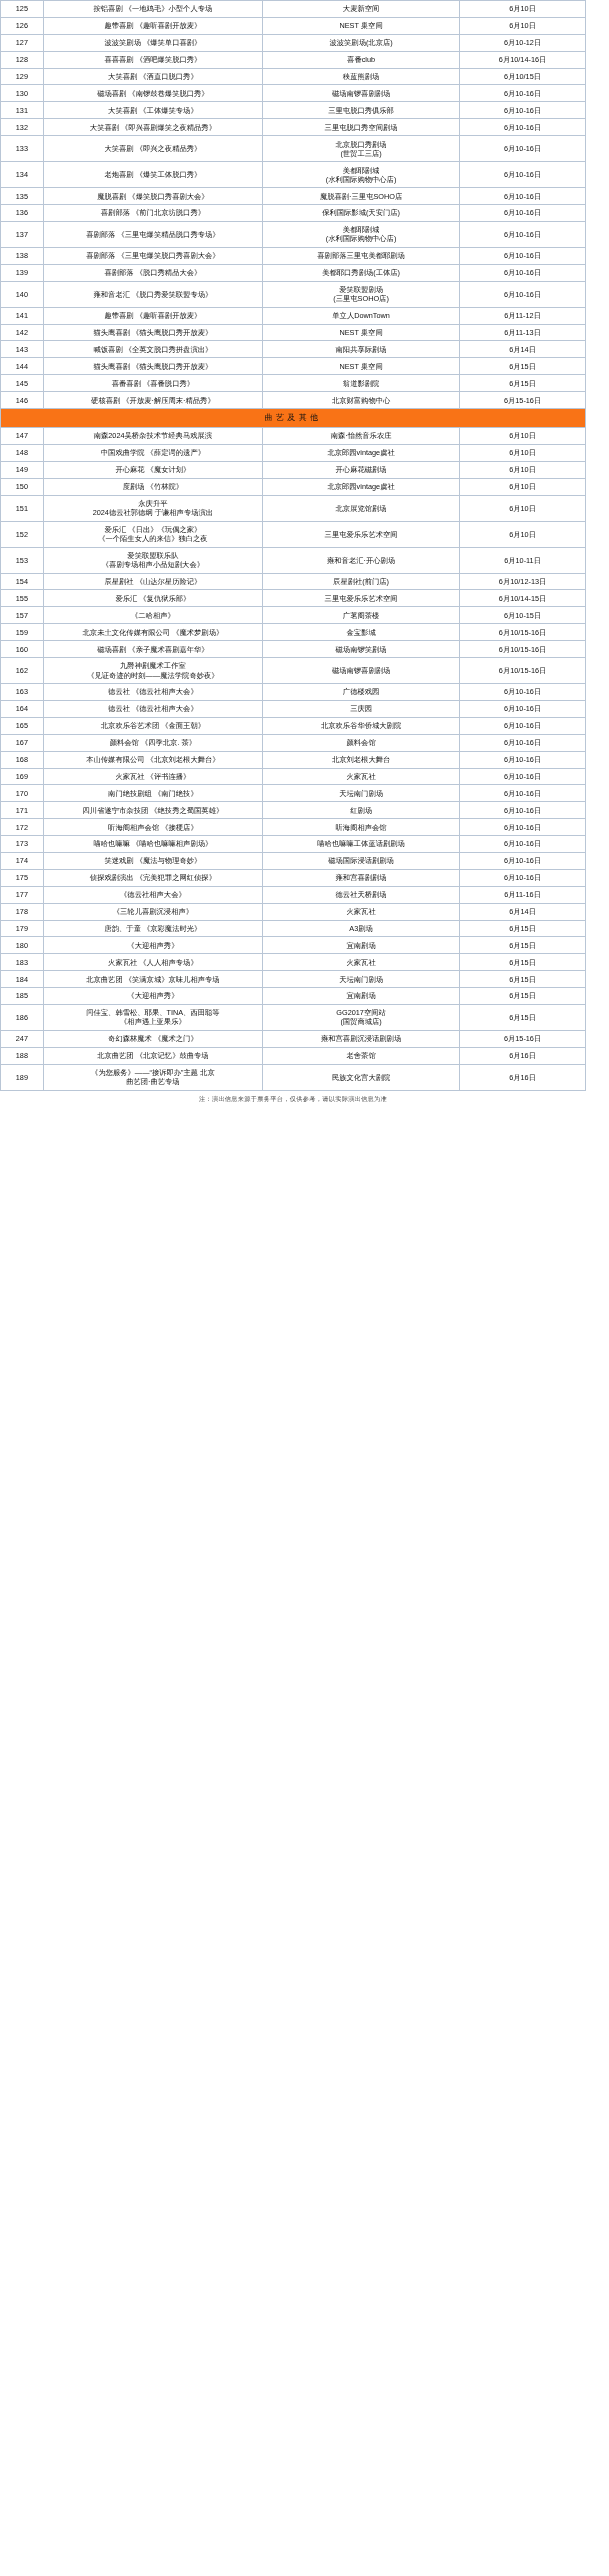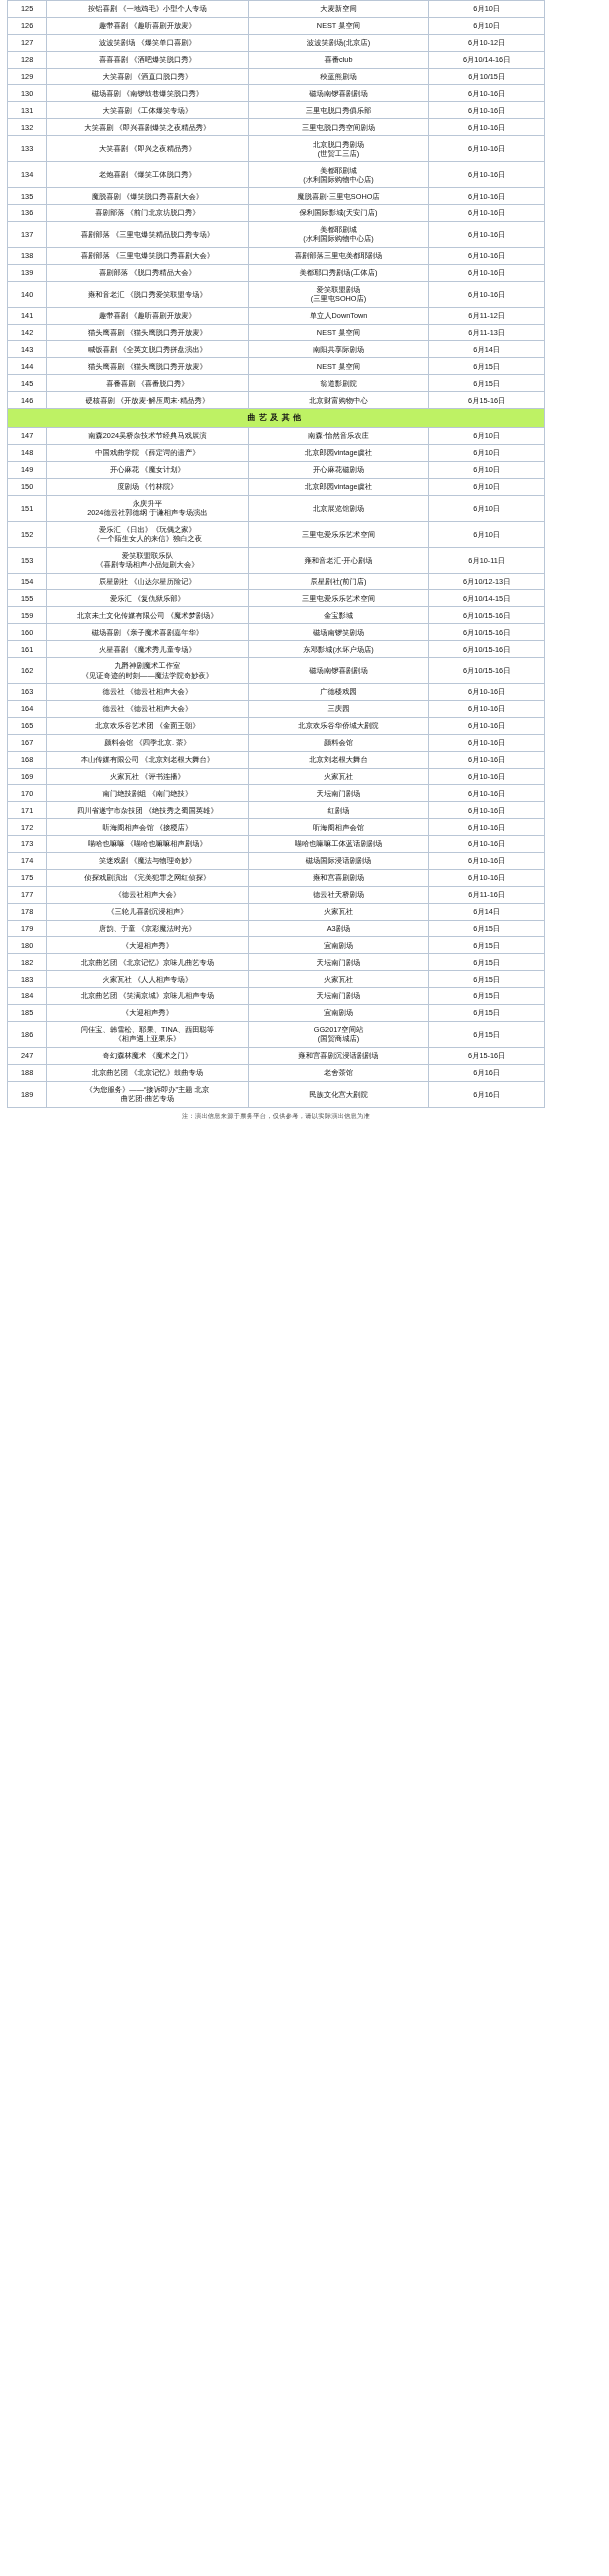--- a/index.html
+++ b/index.html
@@ -4,24 +4,23 @@
 <style>
   html,body{margin:0;padding:0;}
   body{
     width:610px;
     background:#ffffff;
     font-family:"Liberation Sans","DejaVu Sans",sans-serif;
     color:#111111;
     -webkit-font-smoothing:antialiased;
   }
   table.sched{
-    width:538px;
+    width:586px;
     border-collapse:collapse;
     table-layout:fixed;
-    margin-left:7px;
   }
   table.sched td{
     border:0.6px solid #b9c6d6;
     font-size:7.3px;
     line-height:1.25;
     padding:3.4px 2.3px;
     text-align:center;
     vertical-align:middle;
     color:#111;
     word-break:break-all;
@@ -29,24 +28,24 @@
   col.c-no{width:33px;}
   col.c-name{width:169px;}
   col.c-venue{width:152px;}
   col.c-date{width:97px;}
   td.no{font-size:7.3px;color:#111;}
   td.name{padding-left:3.4px;padding-right:3.4px;}
   td.venue{padding-left:2.3px;padding-right:2.3px;}
   td.date{padding-left:1.1px;padding-right:1.1px;}
   tr.section td{
     font-size:8px;
-    font-weight:bold;
+    font-weight:normal;
     letter-spacing:3.4px;
     padding:4px 0;
-    background:#bef264;
+    background:#f97316;
   }
   .two-line{display:block;}
   tr.foot td{
     border:none;
     font-size:6.2px;
     color:#444;
     text-align:center;
     padding:4px 0 6.8px 0;
     letter-spacing:0.3px;
   }
@@ -501,20 +500,34 @@
         </td>
         <td class="venue">
           <span class="two-line">三里屯爱乐乐艺术空间</span>
         </td>
         <td class="date">
           <span class="two-line">6月10/14-15日</span>
         </td>
       </tr>
       <tr>
         <td class="no">
+          <span class="two-line">157</span>
+        </td>
+        <td class="name">
+          <span class="two-line">《二哈相声》</span>
+        </td>
+        <td class="venue">
+          <span class="two-line">广茗阁茶楼</span>
+        </td>
+        <td class="date">
+          <span class="two-line">6月10-15日</span>
+        </td>
+      </tr>
+      <tr>
+        <td class="no">
           <span class="two-line">159</span>
         </td>
         <td class="name">
           <span class="two-line">北京未土文化传媒有限公司 《魔术梦剧场》</span>
         </td>
         <td class="venue">
           <span class="two-line">金宝影城</span>
         </td>
         <td class="date">
           <span class="two-line">6月10/15-16日</span>
@@ -522,34 +535,20 @@
       </tr>
       <tr>
         <td class="no">
           <span class="two-line">160</span>
         </td>
         <td class="name">
           <span class="two-line">磁场喜剧 《亲子魔术喜剧嘉年华》</span>
         </td>
         <td class="venue">
           <span class="two-line">磁场南锣笑剧场</span>
-        </td>
-        <td class="date">
-          <span class="two-line">6月10/15-16日</span>
-        </td>
-      </tr>
-      <tr>
-        <td class="no">
-          <span class="two-line">161</span>
-        </td>
-        <td class="name">
-          <span class="two-line">火星喜剧 《魔术秀儿童专场》</span>
-        </td>
-        <td class="venue">
-          <span class="two-line">东邓影城(水坏户场店)</span>
         </td>
         <td class="date">
           <span class="two-line">6月10/15-16日</span>
         </td>
       </tr>
       <tr>
         <td class="no">
           <span class="two-line">162</span>
         </td>
         <td class="name">
@@ -775,34 +774,20 @@
       </tr>
       <tr>
         <td class="no">
           <span class="two-line">180</span>
         </td>
         <td class="name">
           <span class="two-line">《大迎相声秀》</span>
         </td>
         <td class="venue">
           <span class="two-line">宜南剧场</span>
-        </td>
-        <td class="date">
-          <span class="two-line">6月15日</span>
-        </td>
-      </tr>
-      <tr>
-        <td class="no">
-          <span class="two-line">182</span>
-        </td>
-        <td class="name">
-          <span class="two-line">北京曲艺团 《北京记忆》京味儿曲艺专场</span>
-        </td>
-        <td class="venue">
-          <span class="two-line">天坛南门剧场</span>
         </td>
         <td class="date">
           <span class="two-line">6月15日</span>
         </td>
       </tr>
       <tr>
         <td class="no">
           <span class="two-line">183</span>
         </td>
         <td class="name">

